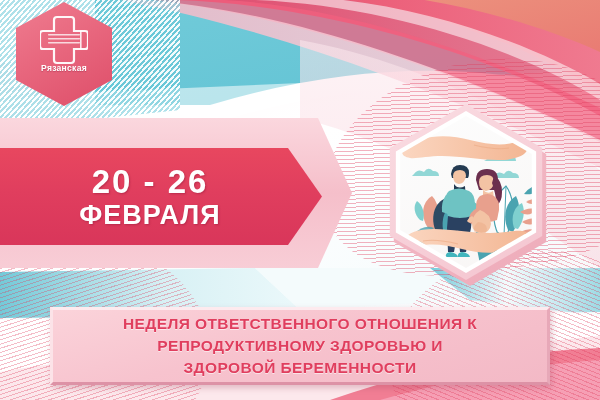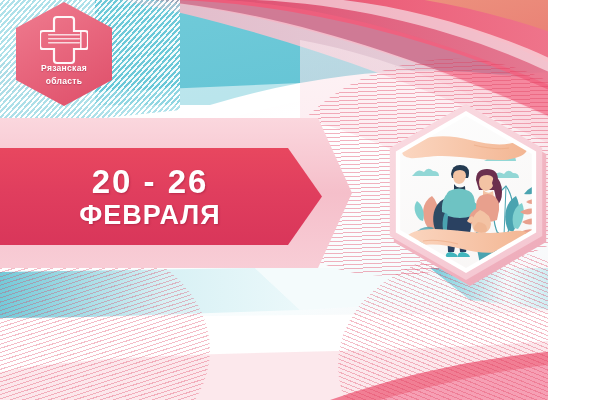--- a/index.html
+++ b/index.html
@@ -2,21 +2,21 @@
 <html lang="ru"><head>
 <meta charset="utf-8">
 <style>
   html, body {
     margin: 0;
     padding: 0;
     background: #ffffff;
   }
   #poster {
     position: relative;
-    width: 548px;
+    width: 600px;
     height: 400px;
     overflow: hidden;
     font-family: "Liberation Sans", sans-serif;
     background: #ffffff;
   }
 
   
   .bg-base {
     position: absolute;
     inset: 0;
@@ -291,21 +291,20 @@
       <g opacity="0.75" fill="#ffffff">
         <rect x="8" y="20" width="32" height="1.4" rx="0.6"></rect>
         <rect x="8" y="24" width="32" height="1.4" rx="0.6"></rect>
         <rect x="8" y="28" width="32" height="1.4" rx="0.6"></rect>
       </g>
       <rect x="40" y="17" width="1.6" height="18" fill="#ffffff" opacity="0.85"></rect>
     </svg>
   </div>
   <div class="logo-caption">
     <div>Рязанская</div>
-    <div>область</div>
   </div>
 
   <div class="band-light"></div>
   <div class="band-dark"></div>
   <div class="band-text">
     <div class="date-line">20 - 26</div>
     <div class="month-line">ФЕВРАЛЯ</div>
   </div>
 
   <div class="illus-wrap">
@@ -378,14 +377,21 @@
           <path d="M92,148 q7,1 8,4 l-12,0 q-1,-3 4,-4 Z" fill="#41b5bd"></path>
           <path d="M102,148 q7,1 8,4 l-12,0 q-1,-3 4,-4 Z" fill="#41b5bd"></path>
         </g>
 
         <path d="M138,124 C122,139 94,139 72,133 C56,129 42,127 30,130 C20,132 13,128 15,123 C17,117 28,113 44,113 C60,113 82,117 100,117 C114,117 126,114 132,115 C139,116 142,120 138,124 Z" fill="url(#handG)"></path>
         <path d="M68,128 C56,125 44,123 33,125" fill="none" stroke="#eba982" stroke-width="1.1" opacity="0.6"></path>
       </svg>
     </div>
   </div>
 
+  <div class="bottom-banner">
+    <div class="bottom-text">
+      <div>НЕДЕЛЯ ОТВЕТСТВЕННОГО ОТНОШЕНИЯ К</div>
+      <div>РЕПРОДУКТИВНОМУ ЗДОРОВЬЮ И</div>
+      <div>ЗДОРОВОЙ БЕРЕМЕННОСТИ</div>
+    </div>
+  </div>
 
 </div>
 
 </body></html>

